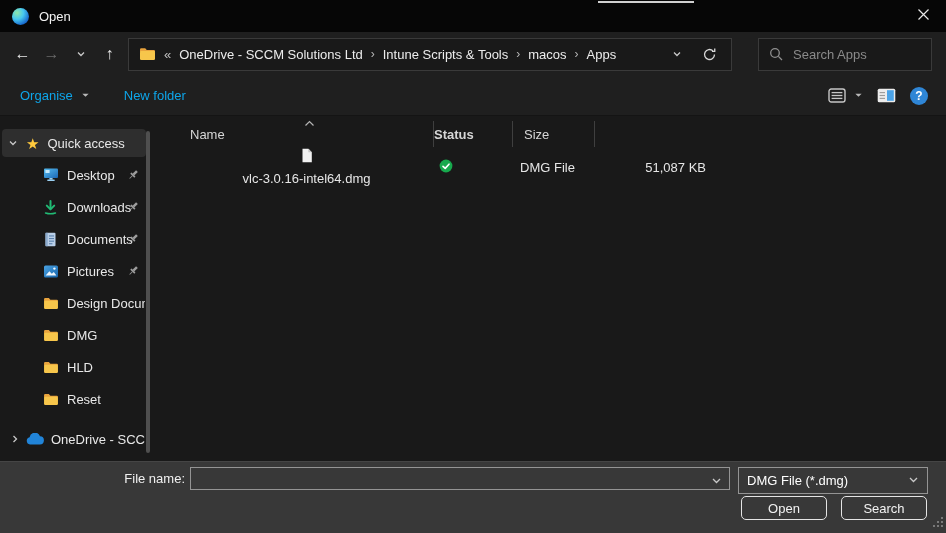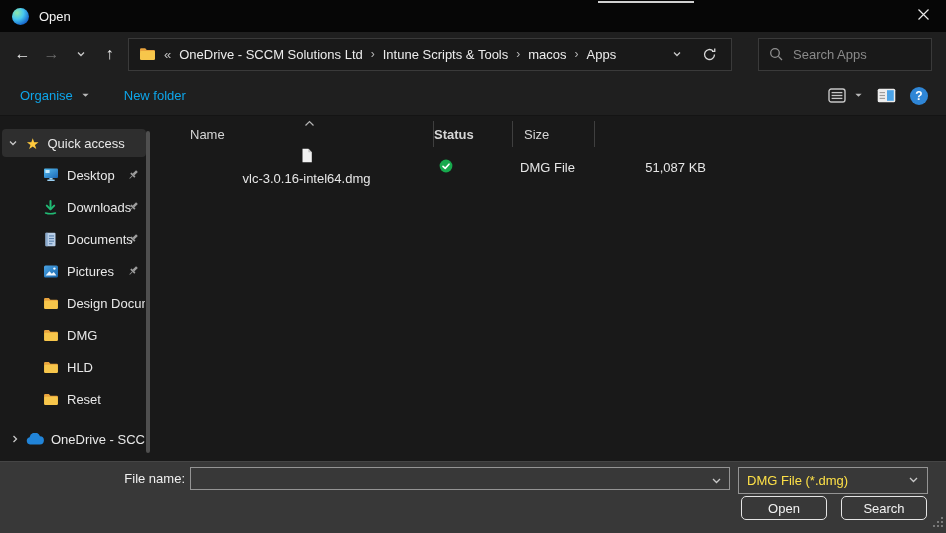--- a/index.html
+++ b/index.html
@@ -70,21 +70,21 @@
   .fc-status { width:79px;  padding-left:6px; }
   .fc-date   { width:144px; padding-left:6px; }
   .fc-type   { width:119px; padding-left:8px; }
   .fc-size   { width:82px;  padding-right:7px; text-align:right; }
 
   
   .footer { position:absolute; bottom:0; left:0; right:0; height:72px; background:#383838; border-top:1px solid #454545;padding-left:8px; }
   .fname-label { position:absolute; top:9px; left:90px; width:95px; text-align:right; color:#f0f0f0; }
   .fname-input { position:absolute; top:5px; left:190px; width:540px; height:23px; background:#383838; border:1px solid #949494; color:#f0f0f0; padding:0 26px 0 8px; font:13px "Liberation Sans",sans-serif; outline:0; }
   .fname-chev { position:absolute; top:12px; left:711px; pointer-events:none; }
-  .filter-box { position:absolute; top:5px; left:738px; width:190px; height:27px; border:1px solid #949494; background:#383838; display:flex; align-items:center; justify-content:space-between; padding:0 8px; color:#fde047; }
+  .filter-box { position:absolute; top:5px; left:738px; width:190px; height:27px; border:1px solid #949494; background:#383838; display:flex; align-items:center; justify-content:space-between; padding:0 8px; color:#ffffff; }
   .btn { position:absolute; top:34px; width:86px; height:24px; background:#383838; border:1px solid #e4e4e4; border-radius:5px; color:#f2f2f2; font:13px "Liberation Sans",sans-serif; display:flex; align-items:center; justify-content:center; }
   .btn-open { left:741px; }
   .btn-cancel { left:841px; }
   .grip { position:absolute; right:2px; bottom:2px; }
 </style>
 </head>
 <body>
 
 <div class="window">
 

